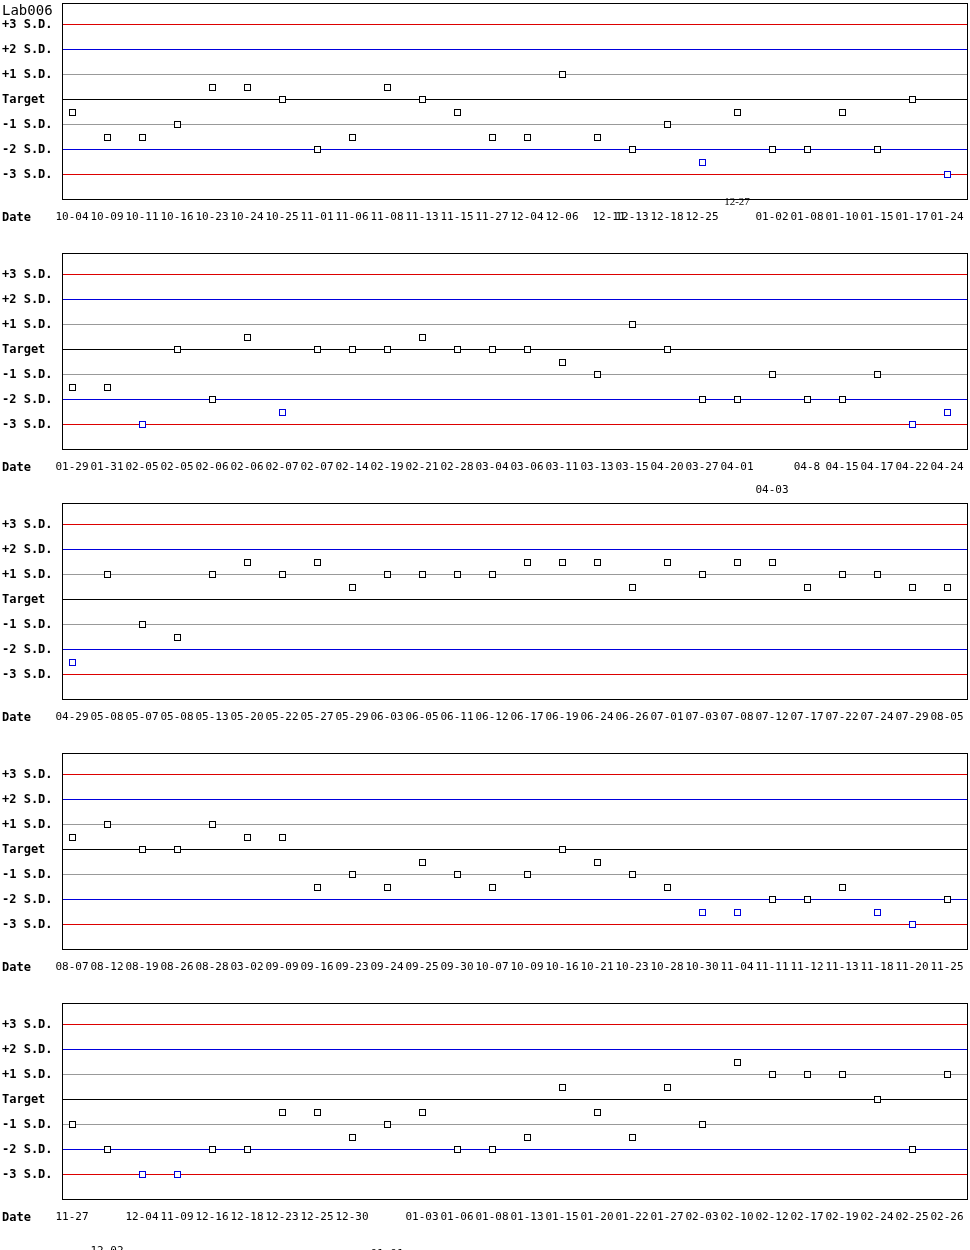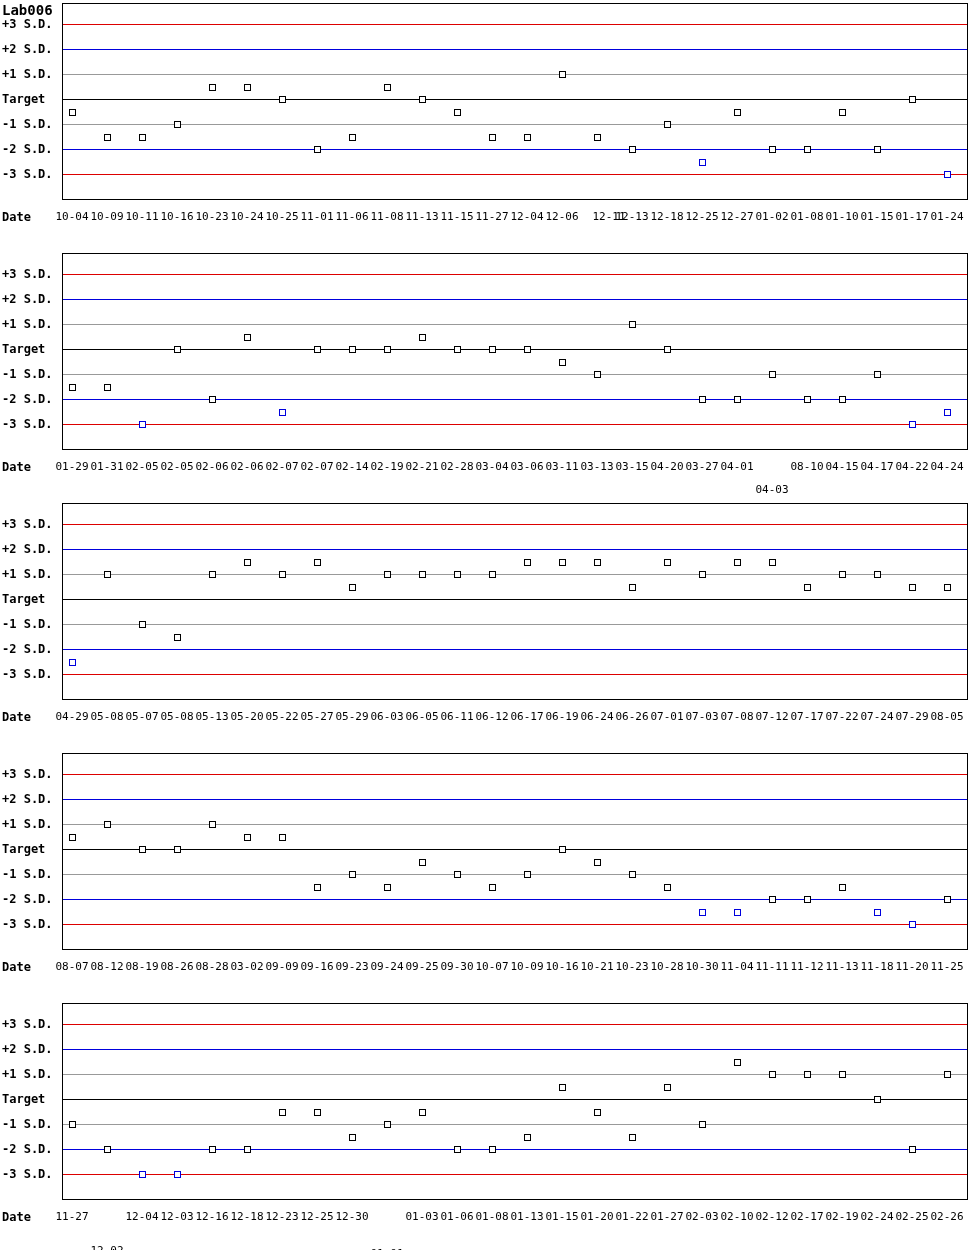--- a/index.html
+++ b/index.html
@@ -1,21 +1,21 @@
 <!DOCTYPE html>
 <html><head>
 <meta charset="utf-8">
 <style>
   html,body{margin:0;padding:0;background:#ffffff;}
   .page{
     position:relative;width:970px;height:1250px;background:#ffffff;
     font-family:"DejaVu Sans Mono",monospace;color:#000;overflow:hidden;
   }
   .page-title{
-    position:absolute;left:2px;top:2px;font-size:14px;font-weight:bold;
+    position:absolute;left:2px;top:2px;font-size:14px;font-weight:normal;
     white-space:pre;letter-spacing:0px;
   }
   .chartbox{
     position:absolute;border:1px solid #000;background:#ffffff;
   }
   .refline{position:absolute;left:0;height:1px;font-size:0;line-height:0;}
   .pt{
     position:absolute;width:5px;height:5px;border:1px solid #000;background:#ffffff;
   }
   .ylabel{
@@ -92,21 +92,21 @@
       <div class="xtick" style="left: 369px; top: 210px;">11-08</div>
       <div class="xtick" style="left: 404px; top: 210px;">11-13</div>
       <div class="xtick" style="left: 439px; top: 210px;">11-15</div>
       <div class="xtick" style="left: 474px; top: 210px;">11-27</div>
       <div class="xtick" style="left: 509px; top: 210px;">12-04</div>
       <div class="xtick" style="left: 544px; top: 210px;">12-06</div>
       <div class="xtick" style="left: 579px; top: 210px; margin-left: 12px;">12-11</div>
       <div class="xtick" style="left: 614px; top: 210px;">12-13</div>
       <div class="xtick" style="left: 649px; top: 210px;">12-18</div>
       <div class="xtick" style="left: 684px; top: 210px;">12-25</div>
-      <div class="xtick" style="left: 719px; top: 210px;">12-27</div>
+      <div class="xtick" style="left: 719px; top: 194px; font-family: Liberation Serif, serif;">12-27</div>
       <div class="xtick" style="left: 754px; top: 210px;">01-02</div>
       <div class="xtick" style="left: 789px; top: 210px;">01-08</div>
       <div class="xtick" style="left: 824px; top: 210px;">01-10</div>
       <div class="xtick" style="left: 859px; top: 210px;">01-15</div>
       <div class="xtick" style="left: 894px; top: 210px;">01-17</div>
       <div class="xtick" style="left: 929px; top: 210px;">01-24</div>
       <div class="date-axis-label" style="top: 210px;">Date</div>
       <div class="chartbox" style="left: 62px; top: 253px; width: 904px; height: 195px; border-color: rgb(0, 0, 0);">
         <div class="refline" style="top: 20px; width: 904px; background: rgb(221, 0, 0);"></div>
         <div class="refline" style="top: 45px; width: 904px; background: rgb(0, 0, 221);"></div>
@@ -163,21 +163,21 @@
       <div class="xtick" style="left: 439px; top: 460px;">02-28</div>
       <div class="xtick" style="left: 474px; top: 460px;">03-04</div>
       <div class="xtick" style="left: 509px; top: 460px;">03-06</div>
       <div class="xtick" style="left: 544px; top: 460px;">03-11</div>
       <div class="xtick" style="left: 579px; top: 460px;">03-13</div>
       <div class="xtick" style="left: 614px; top: 460px;">03-15</div>
       <div class="xtick" style="left: 649px; top: 460px;">04-20</div>
       <div class="xtick" style="left: 684px; top: 460px;">03-27</div>
       <div class="xtick" style="left: 719px; top: 460px;">04-01</div>
       <div class="xtick" style="left: 754px; top: 483px;">04-03</div>
-      <div class="xtick" style="left: 789px; top: 460px;">08-10</div>
+      <div class="xtick" style="left: 789px; top: 460px;">04-8</div>
       <div class="xtick" style="left: 824px; top: 460px;">04-15</div>
       <div class="xtick" style="left: 859px; top: 460px;">04-17</div>
       <div class="xtick" style="left: 894px; top: 460px;">04-22</div>
       <div class="xtick" style="left: 929px; top: 460px;">04-24</div>
       <div class="date-axis-label" style="top: 460px;">Date</div>
       <div class="chartbox" style="left: 62px; top: 503px; width: 904px; height: 195px; border-color: rgb(0, 0, 0);">
         <div class="refline" style="top: 20px; width: 904px; background: rgb(221, 0, 0);"></div>
         <div class="refline" style="top: 45px; width: 904px; background: rgb(0, 0, 221);"></div>
         <div class="refline" style="top: 70px; width: 904px; background: rgb(153, 153, 153);"></div>
         <div class="refline" style="top: 95px; width: 904px; background: rgb(0, 0, 0);"></div>
@@ -352,21 +352,21 @@
       <div class="ylabel" style="top: 1016px;">+3 S.D.</div>
       <div class="ylabel" style="top: 1041px;">+2 S.D.</div>
       <div class="ylabel" style="top: 1066px;">+1 S.D.</div>
       <div class="ylabel" style="top: 1091px;">Target</div>
       <div class="ylabel" style="top: 1116px;">-1 S.D.</div>
       <div class="ylabel" style="top: 1141px;">-2 S.D.</div>
       <div class="ylabel" style="top: 1166px;">-3 S.D.</div>
       <div class="xtick" style="left: 54px; top: 1210px;">11-27</div>
       <div class="xtick" style="left: 89px; top: 1228px; margin-top: 16px;">12-02</div>
       <div class="xtick" style="left: 124px; top: 1210px;">12-04</div>
-      <div class="xtick" style="left: 159px; top: 1210px;">12-03</div>
+      <div class="xtick" style="left: 159px; top: 1210px;">11-09</div>
       <div class="xtick" style="left: 194px; top: 1210px;">12-16</div>
       <div class="xtick" style="left: 229px; top: 1210px;">12-18</div>
       <div class="xtick" style="left: 264px; top: 1210px;">12-23</div>
       <div class="xtick" style="left: 299px; top: 1210px;">12-25</div>
       <div class="xtick" style="left: 334px; top: 1210px;">12-30</div>
       <div class="xtick" style="left: 369px; top: 1210px; margin-top: 37px;">01-01</div>
       <div class="xtick" style="left: 404px; top: 1210px;">01-03</div>
       <div class="xtick" style="left: 439px; top: 1210px;">01-06</div>
       <div class="xtick" style="left: 474px; top: 1210px;">01-08</div>
       <div class="xtick" style="left: 509px; top: 1210px;">01-13</div>

